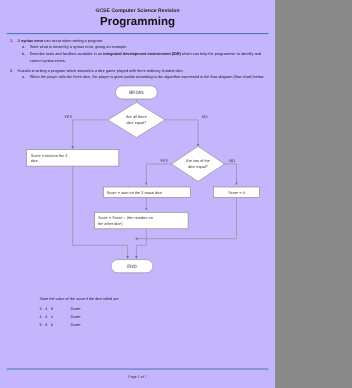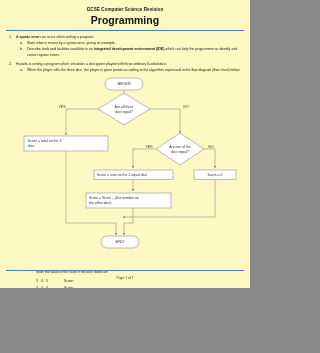--- a/index.html
+++ b/index.html
@@ -8,22 +8,22 @@
     background: #8a8a8a;
   }
   body {
     width: 250px; height: 353px;
     font-family: "Liberation Sans", sans-serif;
     overflow: hidden;
   }
   #page {
     position: relative;
     width: 250px;
-    height: 288px;
-    background: #fef9c3;
+    height: 353px;
+    background: #c4b5fd;
     overflow: hidden;
   }
 
   
   .doc-header {
     padding-top: 7px;
     text-align: center;
   }
   .doc-subtitle {
     font-size: 4.6px;

